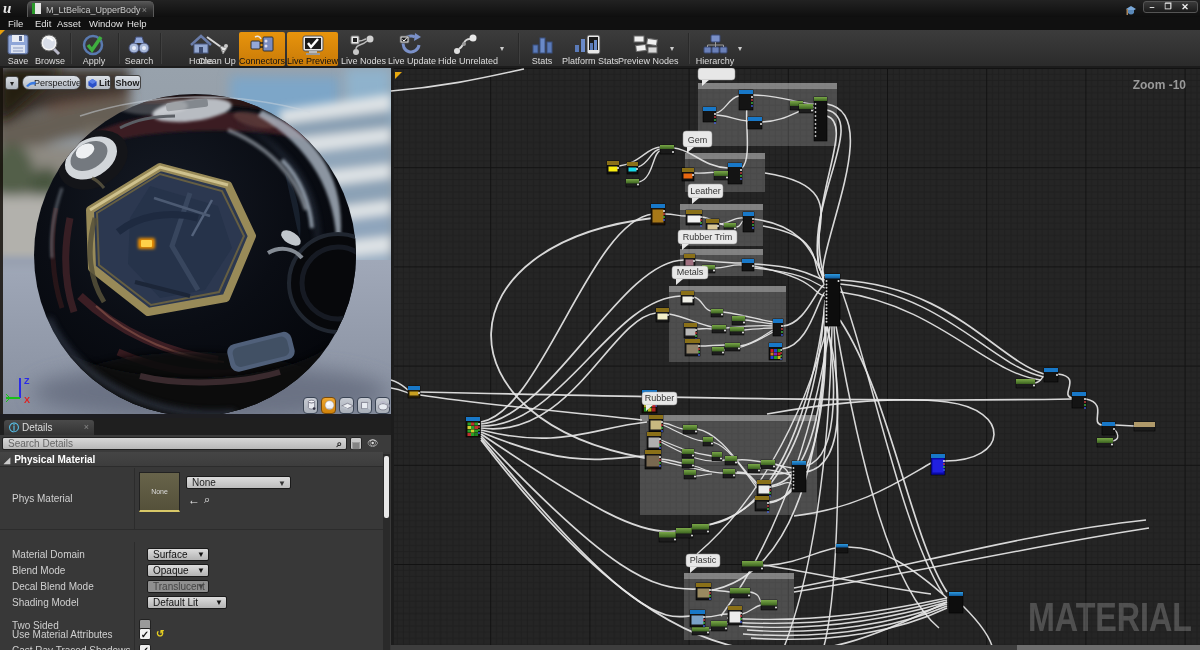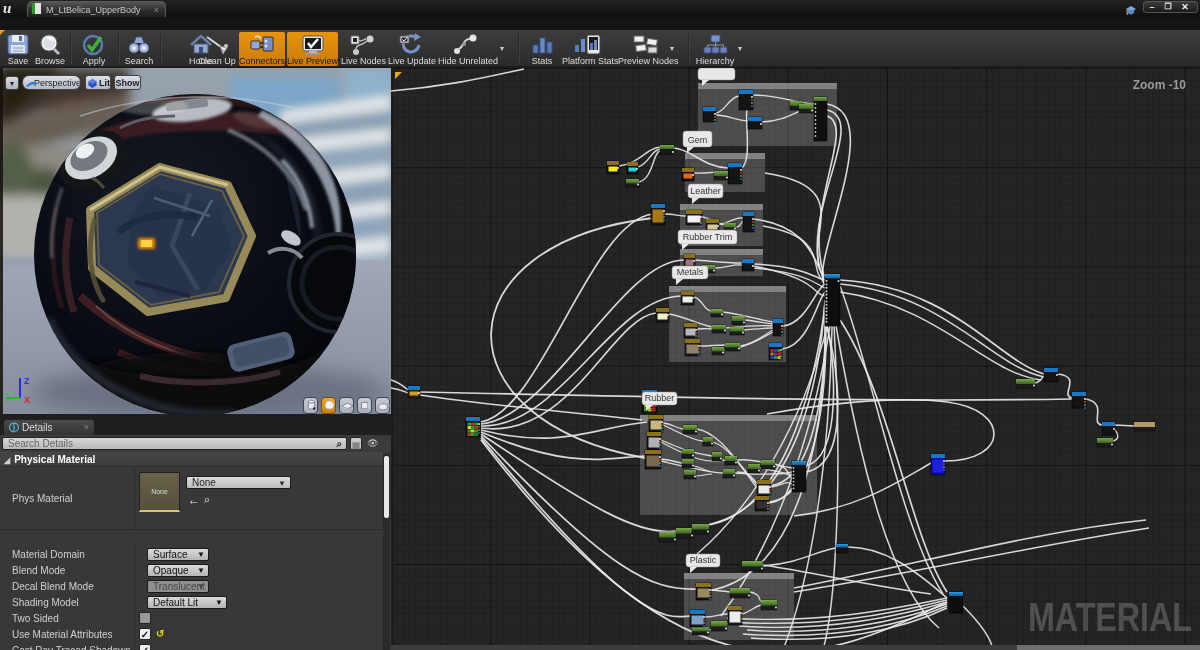--- a/index.html
+++ b/index.html
@@ -2,21 +2,21 @@
 <html><head>
 <meta charset="utf-8">
 <style>
   html,body{margin:0;padding:0;background:#1a1a1a;width:1200px;height:650px;overflow:hidden;}
   *{box-sizing:border-box;font-family:"Liberation Sans",sans-serif;}
   .abs{position:absolute;}
   #app{position:relative;width:1200px;height:650px;background:#141414;}
   
   #titlebar{left:0;top:0;width:1200px;height:17px;background:linear-gradient(#222,#0e0e0e);}
   #ulogo{left:3px;top:0px;width:22px;height:17px;color:#e8e8e8;font-weight:bold;font-size:15px;font-style:italic;font-family:"Liberation Serif",serif;}
-  #tab1{left:27px;top:1px;width:139px;height:16px;background:linear-gradient(#555,#2c2c2c 60%,#1f1f1f);border-radius:5px 5px 0 0;border:1px solid #5a5a5a;border-bottom:none;color:#c8c8c8;font-size:9px;line-height:16px;padding-left:18px;white-space:nowrap;}
+  #tab1{left:27px;top:1px;width:127px;height:16px;background:linear-gradient(#555,#2c2c2c 60%,#1f1f1f);border-radius:5px 5px 0 0;border:1px solid #5a5a5a;border-bottom:none;color:#c8c8c8;font-size:9px;line-height:16px;padding-left:18px;white-space:nowrap;}
   #tabdoc{left:32px;top:3px;width:9px;height:11px;background:#e5e5e5;border-left:3px solid #2a9a2a;}
   #menubar{left:0;top:17px;width:1200px;height:13px;background:#101010;color:#e2e2e2;font-size:9.5px;}
   #menubar span{position:absolute;top:0px;line-height:13px;}
   
   #toolbar{left:0;top:30px;width:1200px;height:38px;background:linear-gradient(#3c3c3c,#2b2b2b);border-bottom:2px solid #1c1c1c;}
   .tbtn{position:absolute;top:2px;height:34px;text-align:center;color:#dcdcdc;font-size:9px;}
   .tbtn .lbl{position:absolute;bottom:0;width:100%;left:0;white-space:nowrap;text-align:center;}
   .tbtn svg{position:absolute;top:1px;left:50%;transform:translateX(-50%);}
   .tsep{position:absolute;top:3px;width:2px;height:31px;background:linear-gradient(90deg,#1f1f1f,#4a4a4a);}
   .orange{background:linear-gradient(#e8940c,#c87a08);border-radius:2px;color:#111;}
@@ -44,20 +44,27 @@
   <div class="abs" id="tabdoc"></div>
   <div class="abs" style="left:1125px;top:2px;width:12px;height:11px;"><svg width="12" height="11">
         <path d="M1 4 L6 1 L11 4 L6 7 Z" fill="#7aa8d8"></path>
         <path d="M3 5 v3 c2 2 4 2 6 0 v-3" fill="#5a88b8"></path>
         <rect x="1.5" y="4" width="1.5" height="6" fill="#a8845a"></rect>
       </svg></div>
 <div class="abs" style="left:1143px;top:1px;width:55px;height:12px;background:linear-gradient(#3a3a3a,#1a1a1a);border:1px solid #555;border-radius:3px;"></div>
 <div class="abs" style="left:1146px;top:2px;width:12px;height:10px;color:#e8e8e8;font-weight:bold;font-size:9px;text-align:center;line-height:10px;">–</div>
 <div class="abs" style="left:1162px;top:2px;width:12px;height:10px;color:#e8e8e8;font-weight:bold;font-size:8px;text-align:center;line-height:10px;">❐</div>
 <div class="abs" style="left:1179px;top:2px;width:12px;height:10px;color:#f0f0f0;font-weight:bold;font-size:9px;text-align:center;line-height:10px;">✕</div>
+<div class="abs" id="menubar">
+    <span style="left:8px;">File</span>
+      <span style="left:35px;">Edit</span>
+      <span style="left:57px;">Asset</span>
+      <span style="left:89px;">Window</span>
+      <span style="left:127px;">Help</span>
+  </div>
   <div class="abs" id="toolbar">
     <div style="position:absolute;left:0;top:0;width:0;height:0;border-left:5px solid #e8a00c;border-bottom:5px solid transparent;border-top:0px;"></div>
     <div class="tbtn" style="left:2px;width:32px;">
         <svg width="26" height="24" viewBox="0 0 26 24">
           <rect x="3" y="2" width="20" height="19" rx="2" fill="#8fa6d8" stroke="#4a5a80"></rect>
           <rect x="7" y="2" width="12" height="7" fill="#e8ecf4"></rect>
           <rect x="14" y="3" width="3" height="5" fill="#5a6a90"></rect>
           <rect x="6" y="12" width="14" height="8" fill="#dde4f2"></rect>
           <line x1="8" y1="15" x2="18" y2="15" stroke="#8a9ac0"></line>
           <line x1="8" y1="18" x2="18" y2="18" stroke="#8a9ac0"></line>
@@ -392,21 +399,21 @@
           <span class="dsel" style="width:62px;">Opaque<i>▼</i></span>
         </div>
       <div class="drow" style="top:127px;">
           <span class="dlab">Decal Blend Mode</span>
           <span class="dsel dim" style="width:62px;">Translucent<i>▼</i></span>
         </div>
       <div class="drow" style="top:143px;">
           <span class="dlab">Shading Model</span>
           <span class="dsel" style="width:80px;">Default Lit<i>▼</i></span>
         </div>
-      <div class="drow" style="top:159px;text-decoration:underline;">
+      <div class="drow" style="top:166px;text-decoration:underline;">
           <span class="dlab">Two Sided</span>
           <span class="dchk"></span>
         </div>
       <div class="drow" style="top:175px;">
           <span class="dlab">Use Material Attributes</span>
           <span class="dchk on">✓</span>
           <span style="position:absolute;left:156px;top:1px;color:#e8d020;font-size:10px;font-weight:bold;">↺</span>
         </div>
       <div class="drow" style="top:191px;">
           <span class="dlab">Cast Ray Traced Shadows</span>

